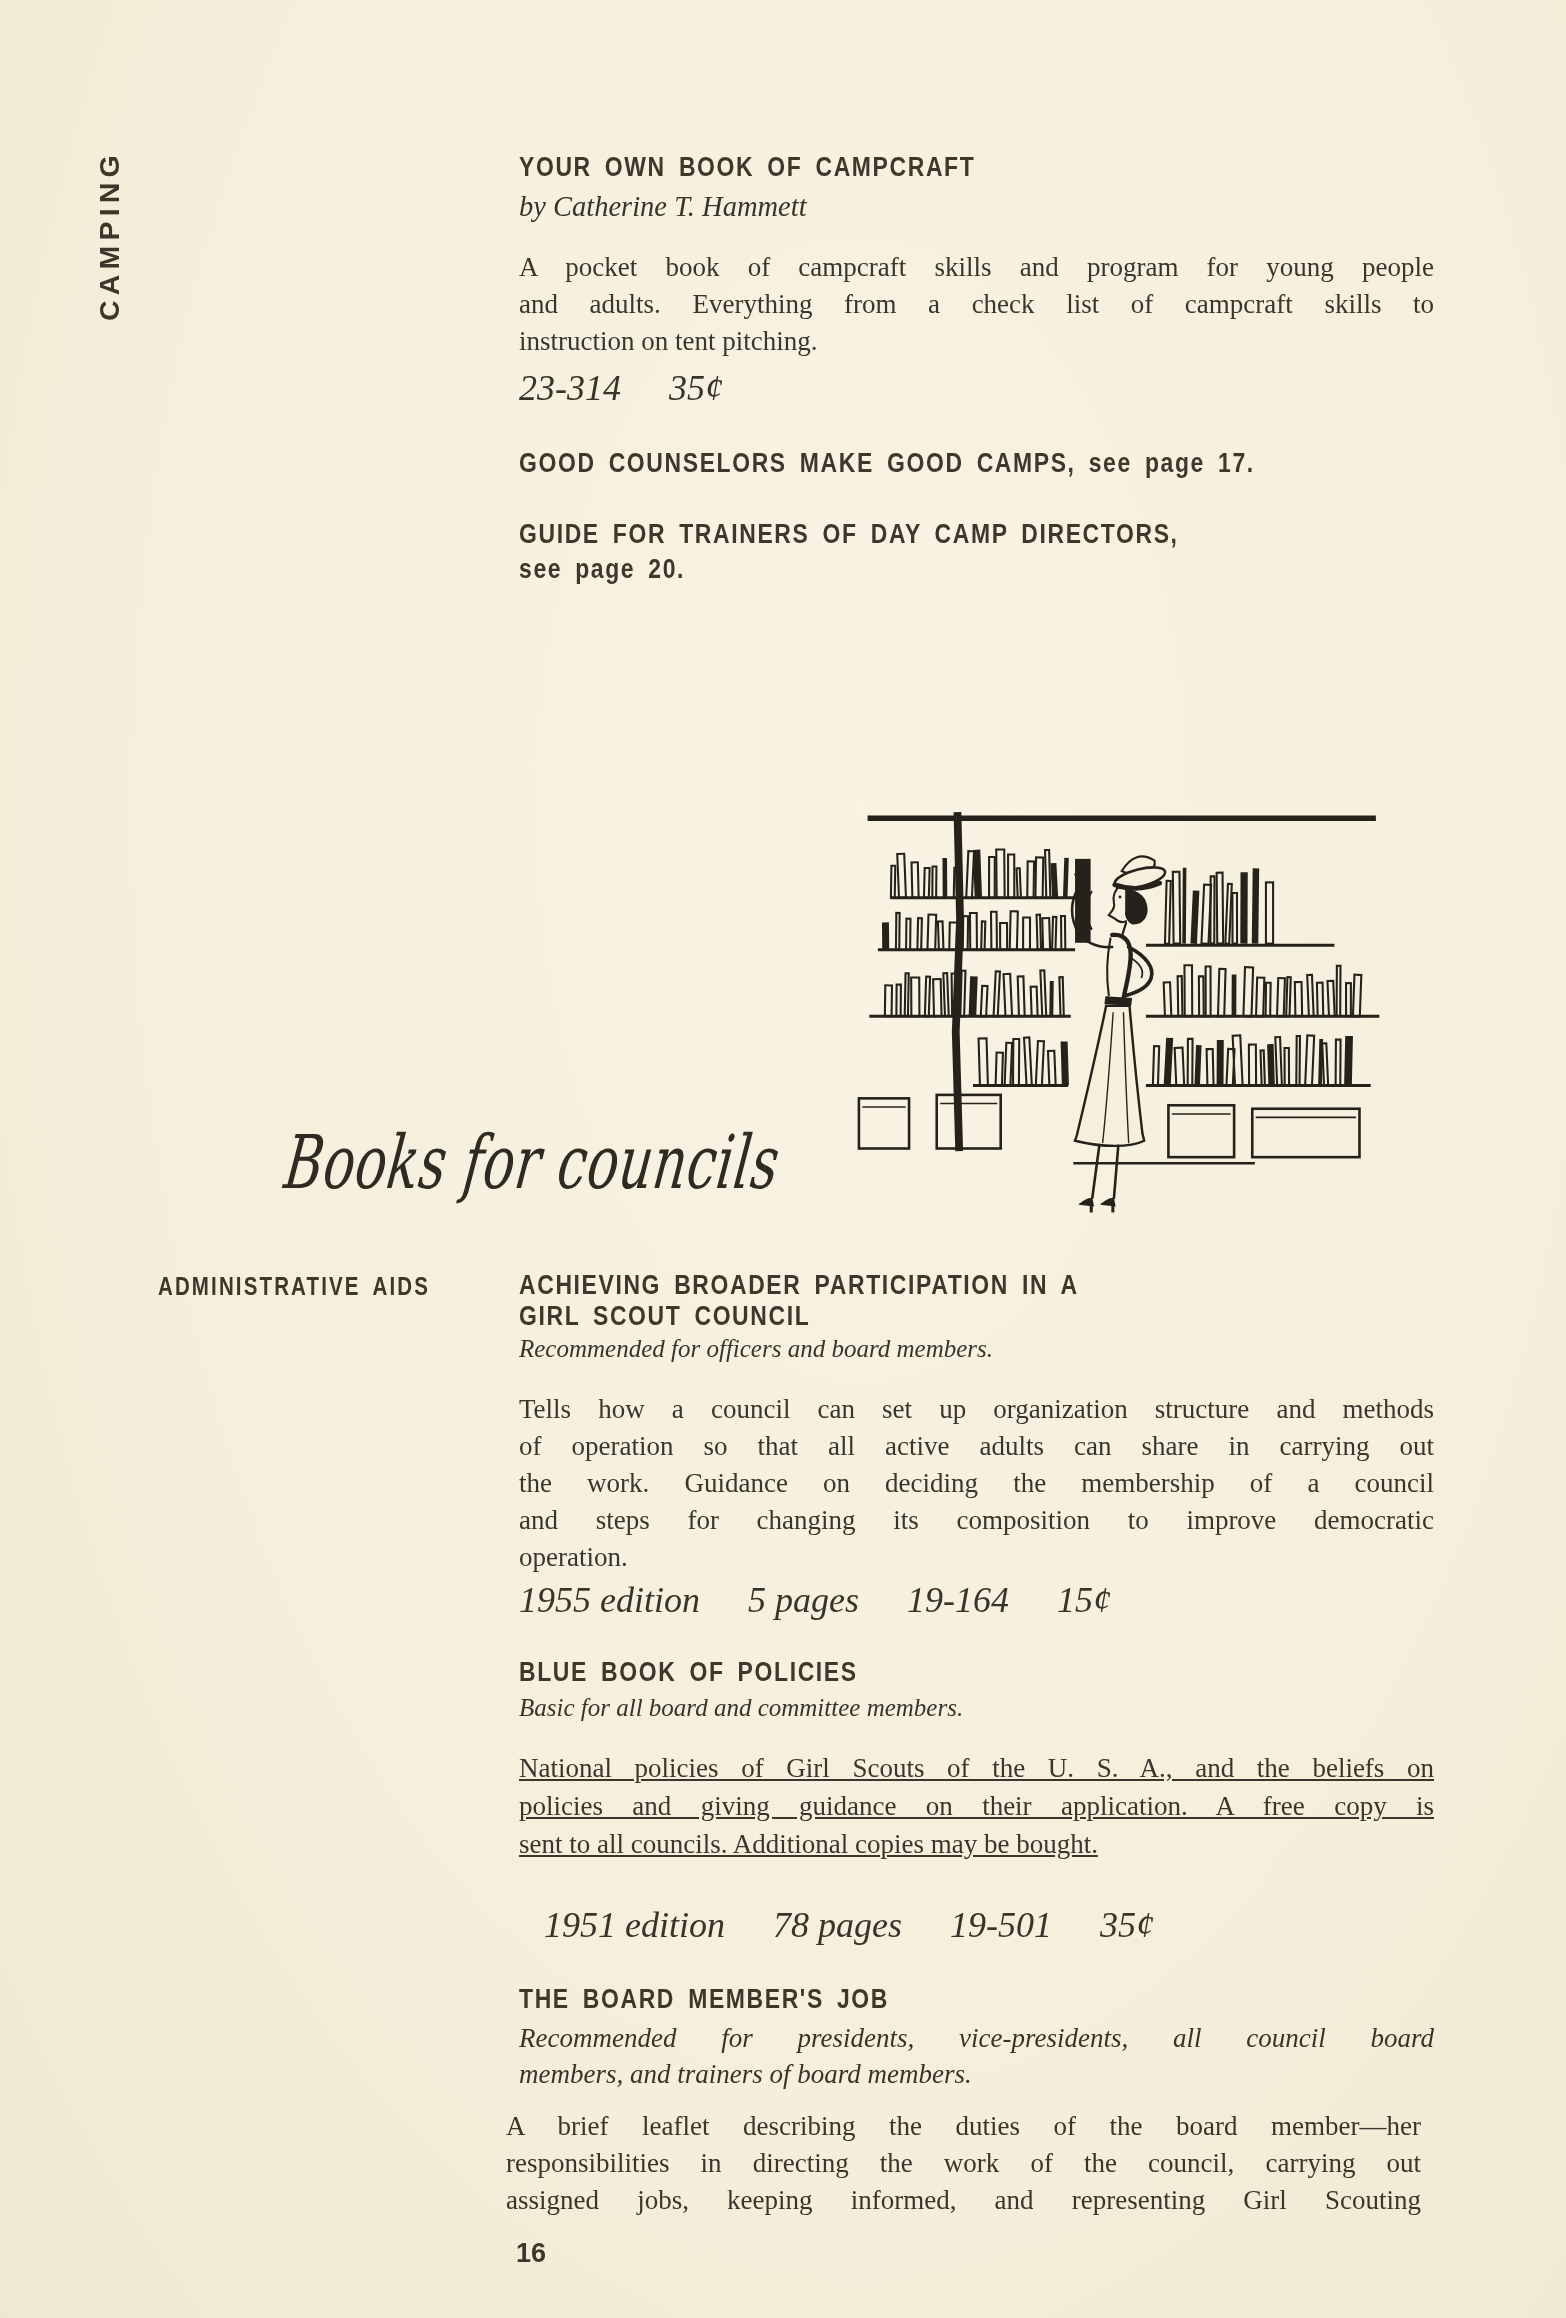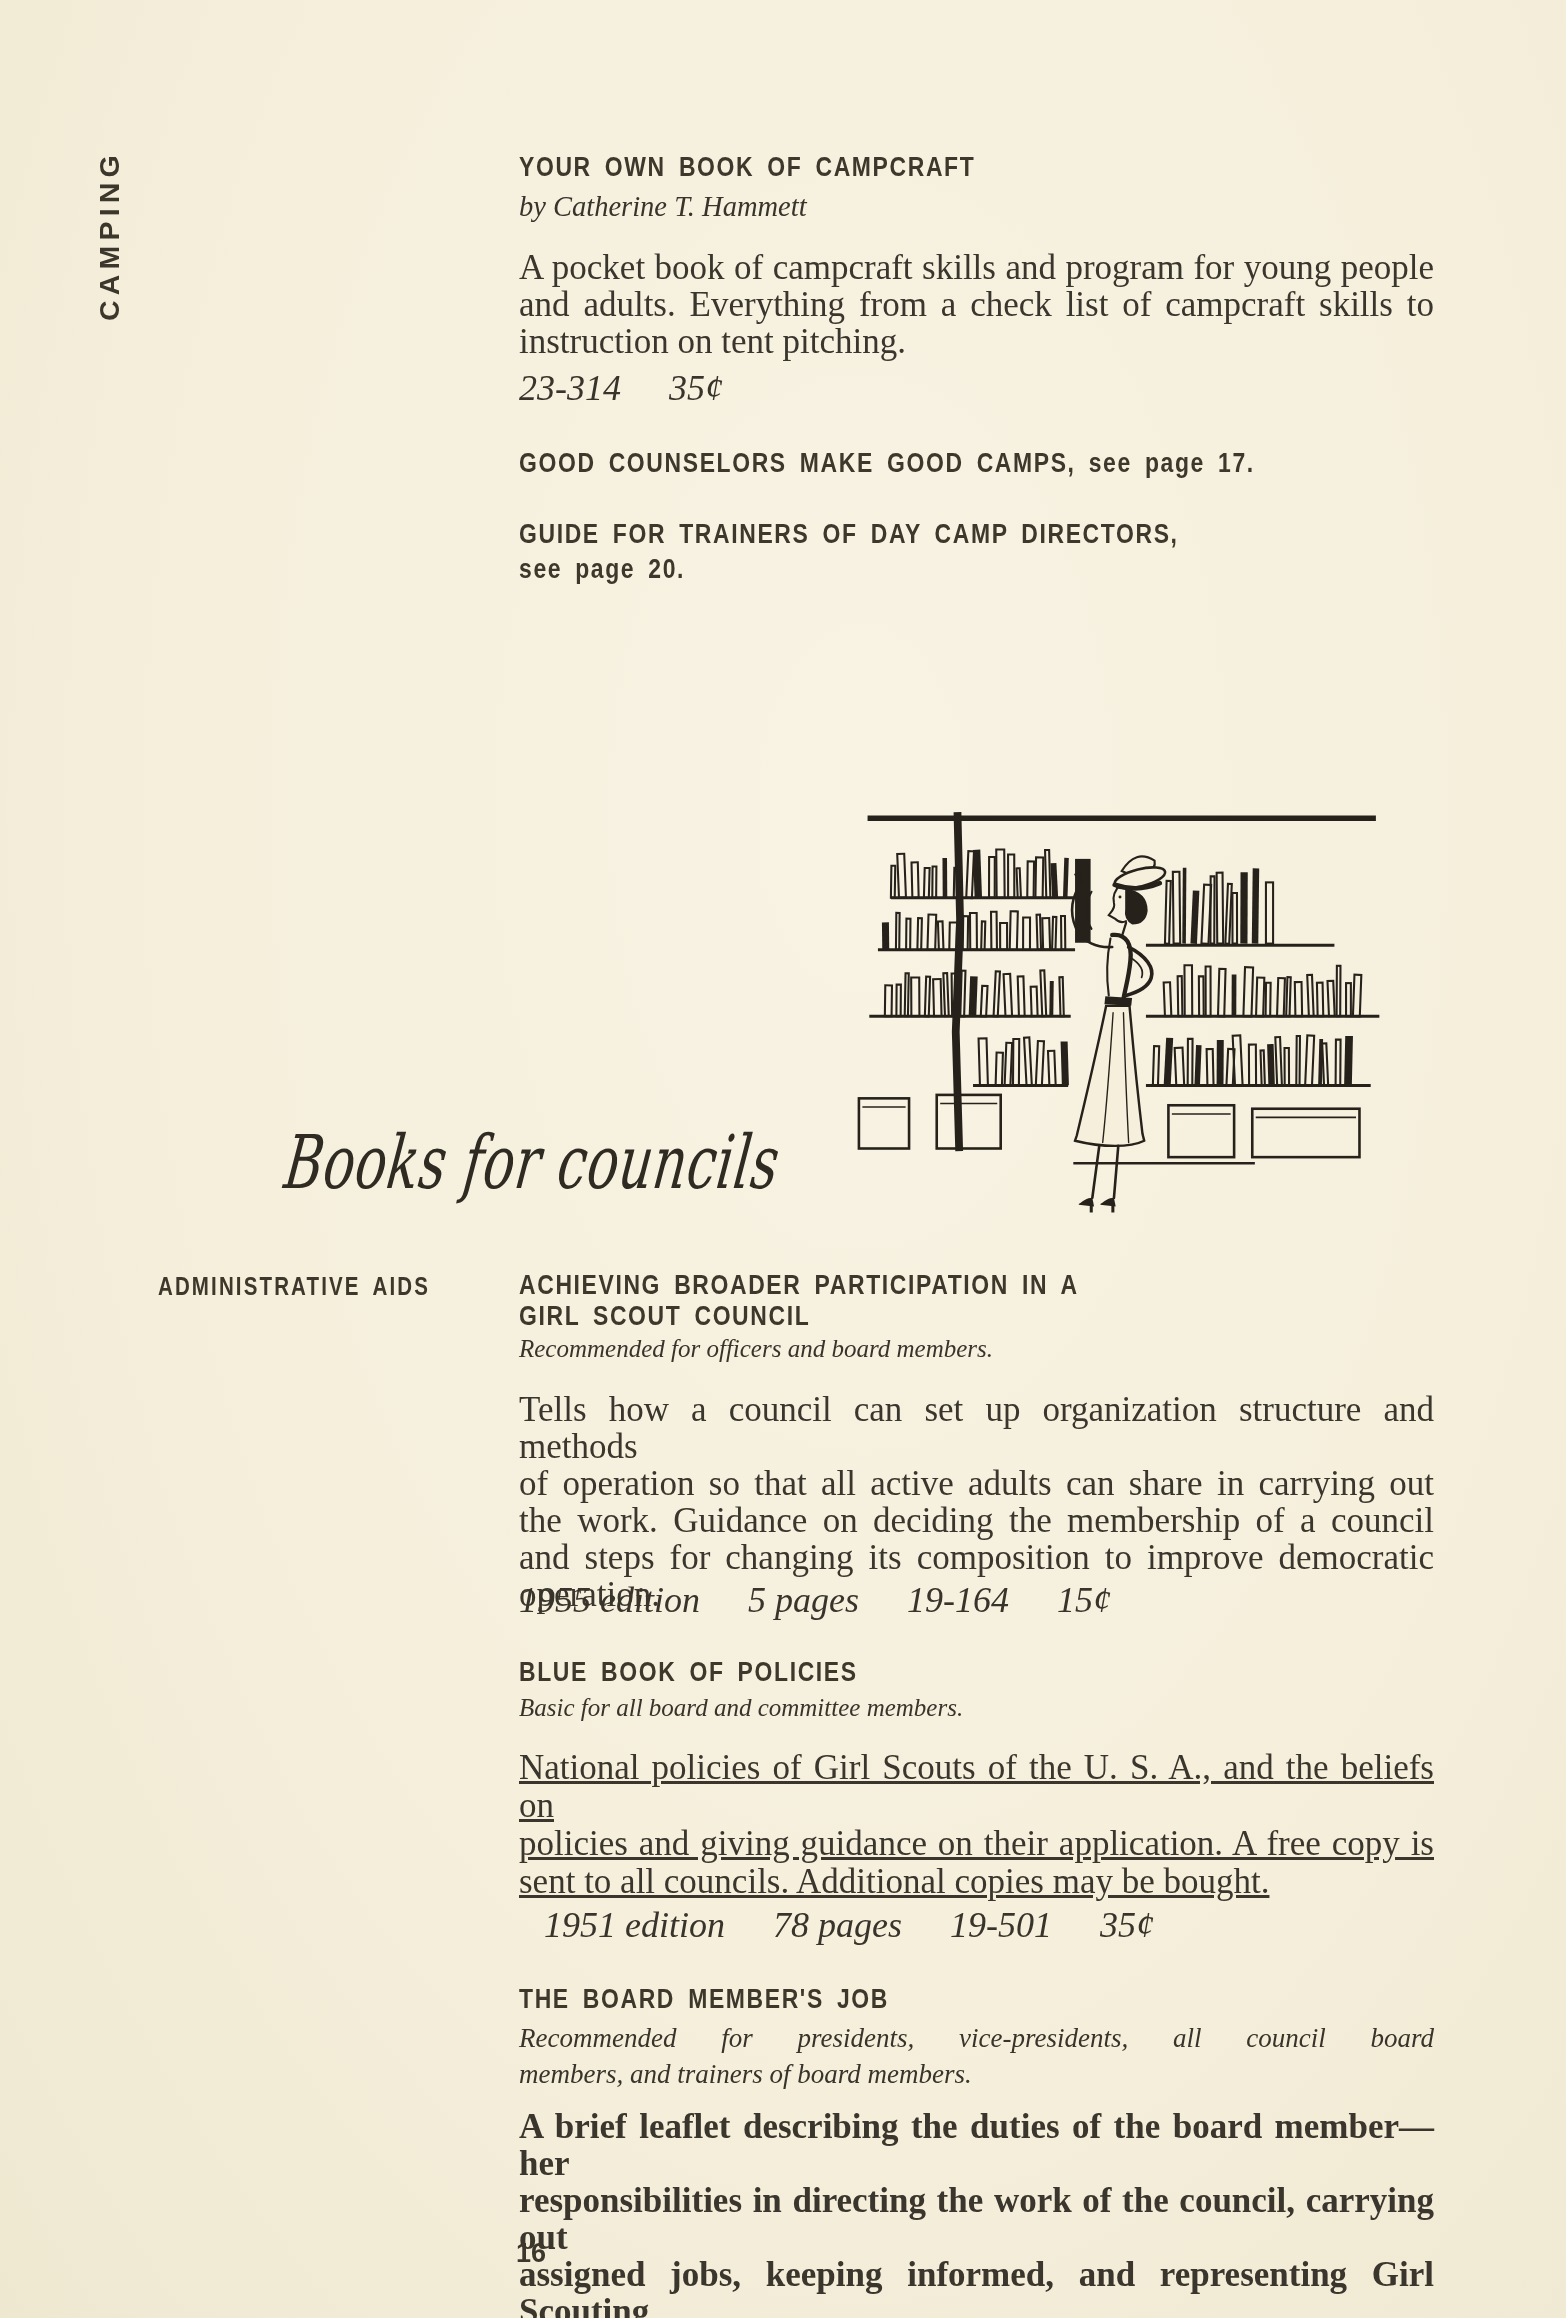--- a/index.html
+++ b/index.html
@@ -17,21 +17,21 @@
   }
   
   .gothic{
     position:absolute;font-family:"Liberation Sans",sans-serif;font-weight:700;
     font-size:27px;line-height:31px;letter-spacing:1.9px;word-spacing:6px;
     color:#3e382c;white-space:nowrap;transform:scaleX(.85);transform-origin:0 0;
   }
   .gothic .tline{text-align:left;}
   .catlabel{font-size:25px;transform:scaleX(.82);letter-spacing:2.6px;}
   
-  .serif{position:absolute;width:915px;font-size:35px;line-height:37px;color:#3a362d;}
+  .serif{position:absolute;width:915px;font-size:27px;line-height:37px;color:#3a362d;}
   .serif .tline{text-align:justify;text-align-last:justify;}
   .serif .tline.last{text-align-last:left;}
   .byline{position:absolute;font-style:italic;font-size:28.5px;white-space:nowrap;color:#38342b;}
   .audience{position:absolute;font-style:italic;font-size:25px;white-space:nowrap;color:#38342b;}
   .audience2{position:absolute;width:915px;font-style:italic;font-size:27px;line-height:36px;color:#38342b;}
   .audience2 .tline{text-align:justify;text-align-last:justify;}
   .audience2 .tline.last{text-align-last:left;}
   .meta{position:absolute;display:flex;gap:48px;font-style:italic;font-size:36px;color:#38342b;white-space:nowrap;}
   
   .script{
@@ -268,21 +268,21 @@
       <span>78 pages</span>
       <span>19-501</span>
       <span>35¢</span>
     </div>
 
   <div class="gothic" style="left:519px;top:1984px;">THE BOARD MEMBER'S JOB</div>
   <div class="audience2" style="left:519px;top:2020px;">
       <div class="tline">Recommended for presidents, vice-presidents, all council board</div>
       <div class="tline last">members, and trainers of board members.</div>
     </div>
-  <div class="serif" style="left:519px;top:2108px;font-weight:bold;">
+  <div class="serif" style="left:506px;top:2108px;">
       <div class="tline">A brief leaflet describing the duties of the board member—her</div>
       <div class="tline">responsibilities in directing the work of the council, carrying out</div>
       <div class="tline">assigned jobs, keeping informed, and representing Girl Scouting</div>
     </div>
 
   <div class="pagenum">16</div>
 </div>
 
 
 </body></html>

